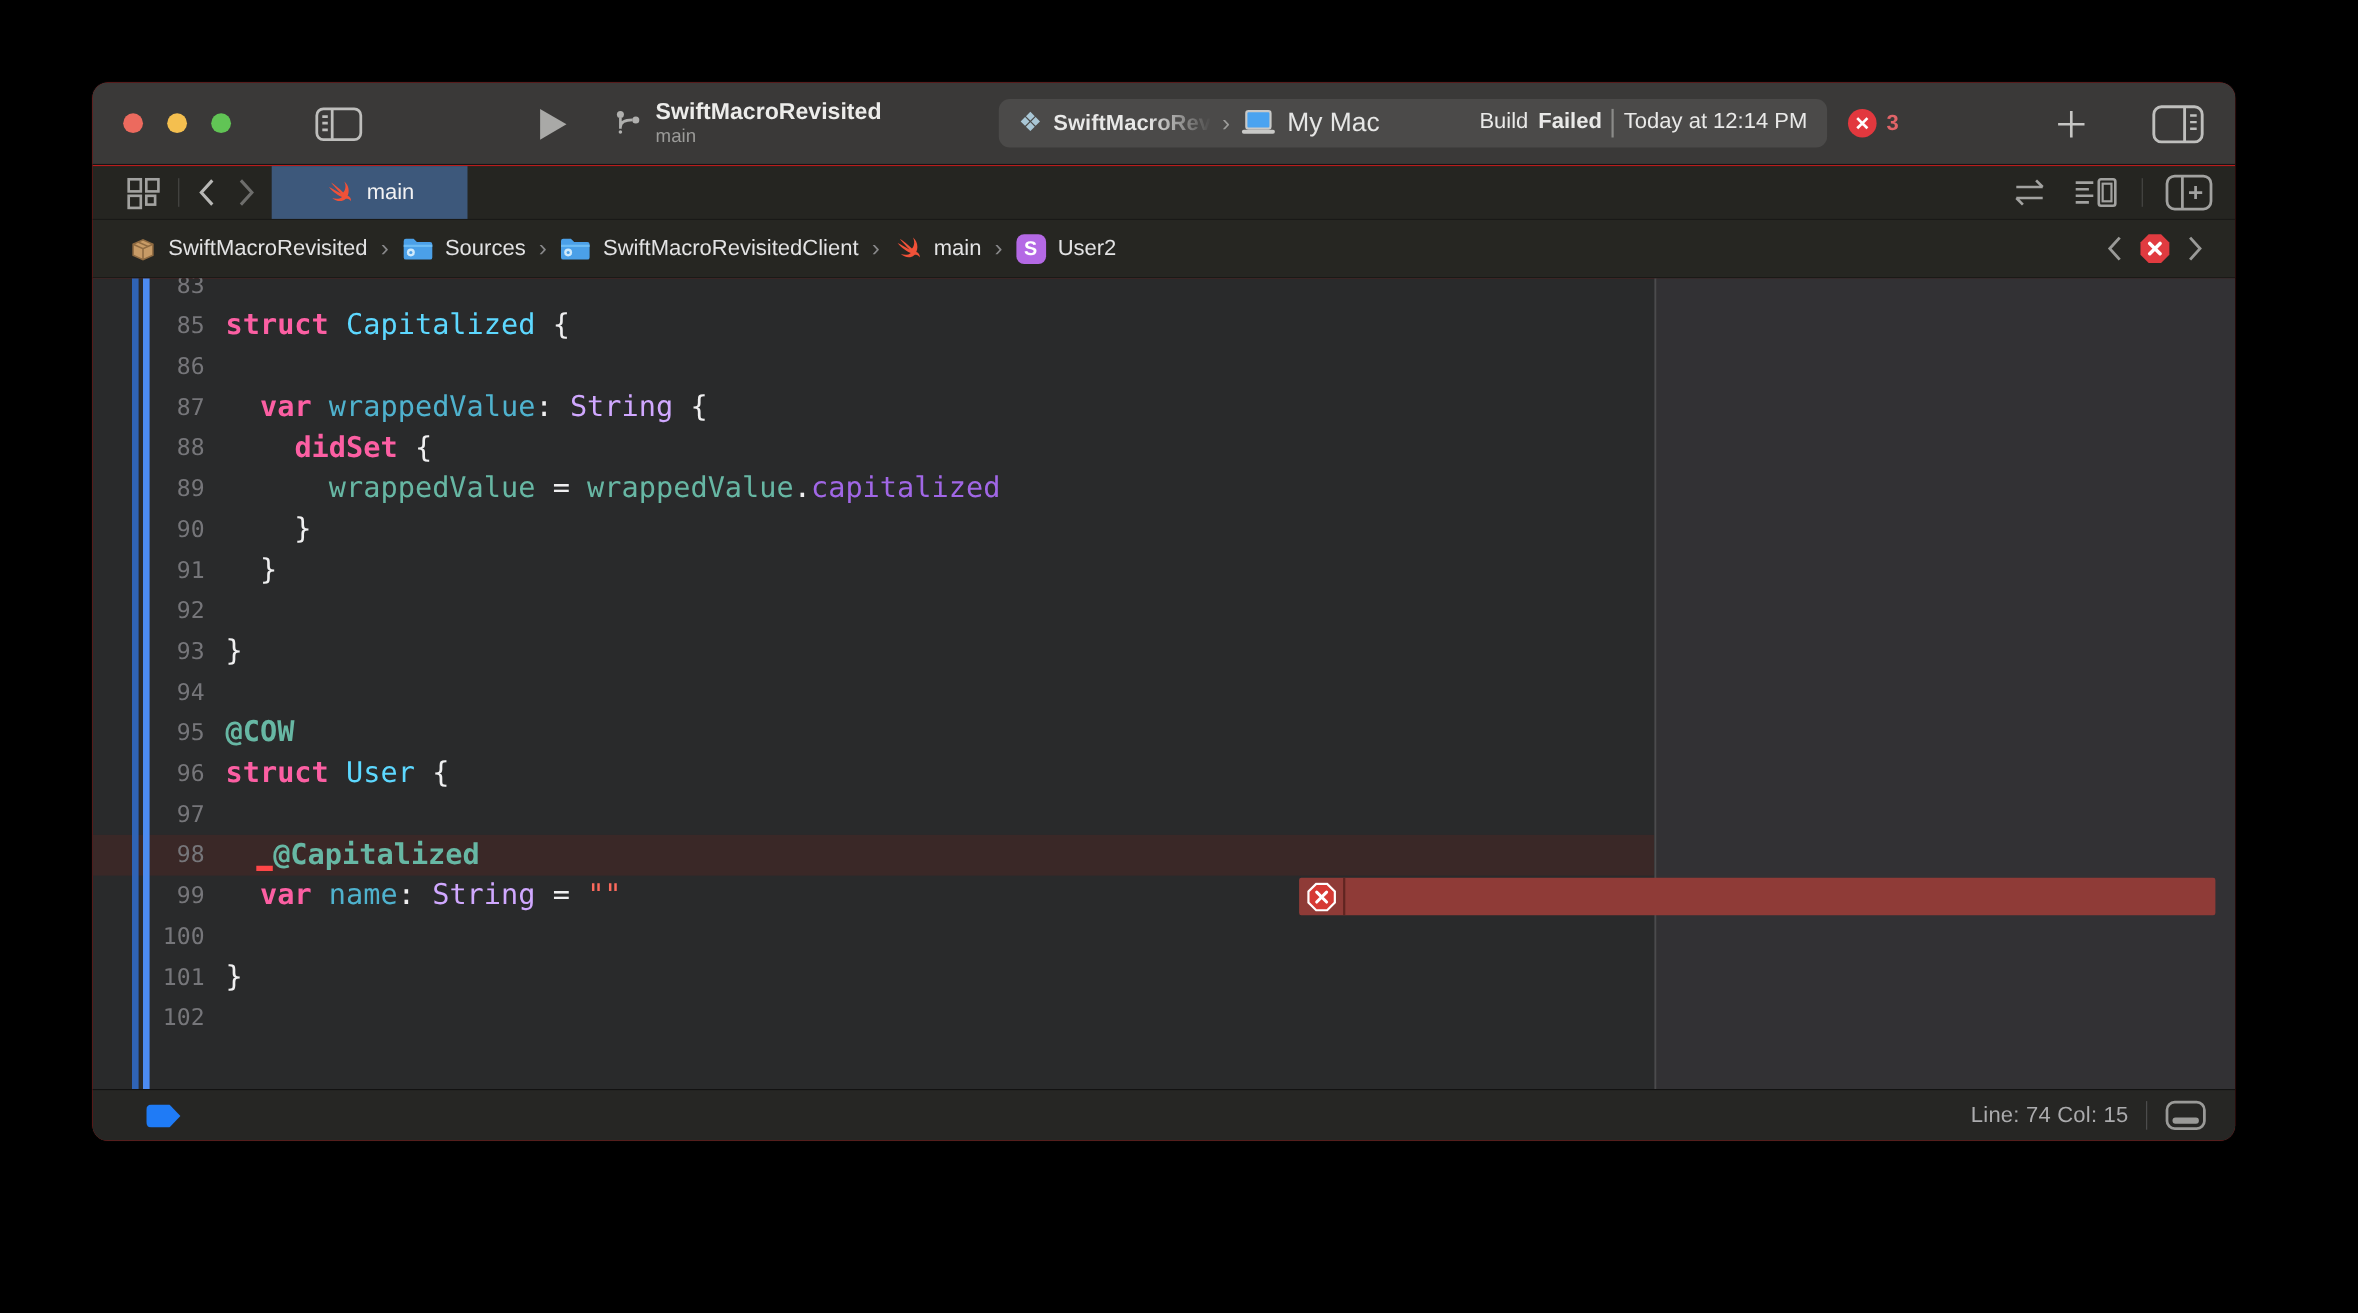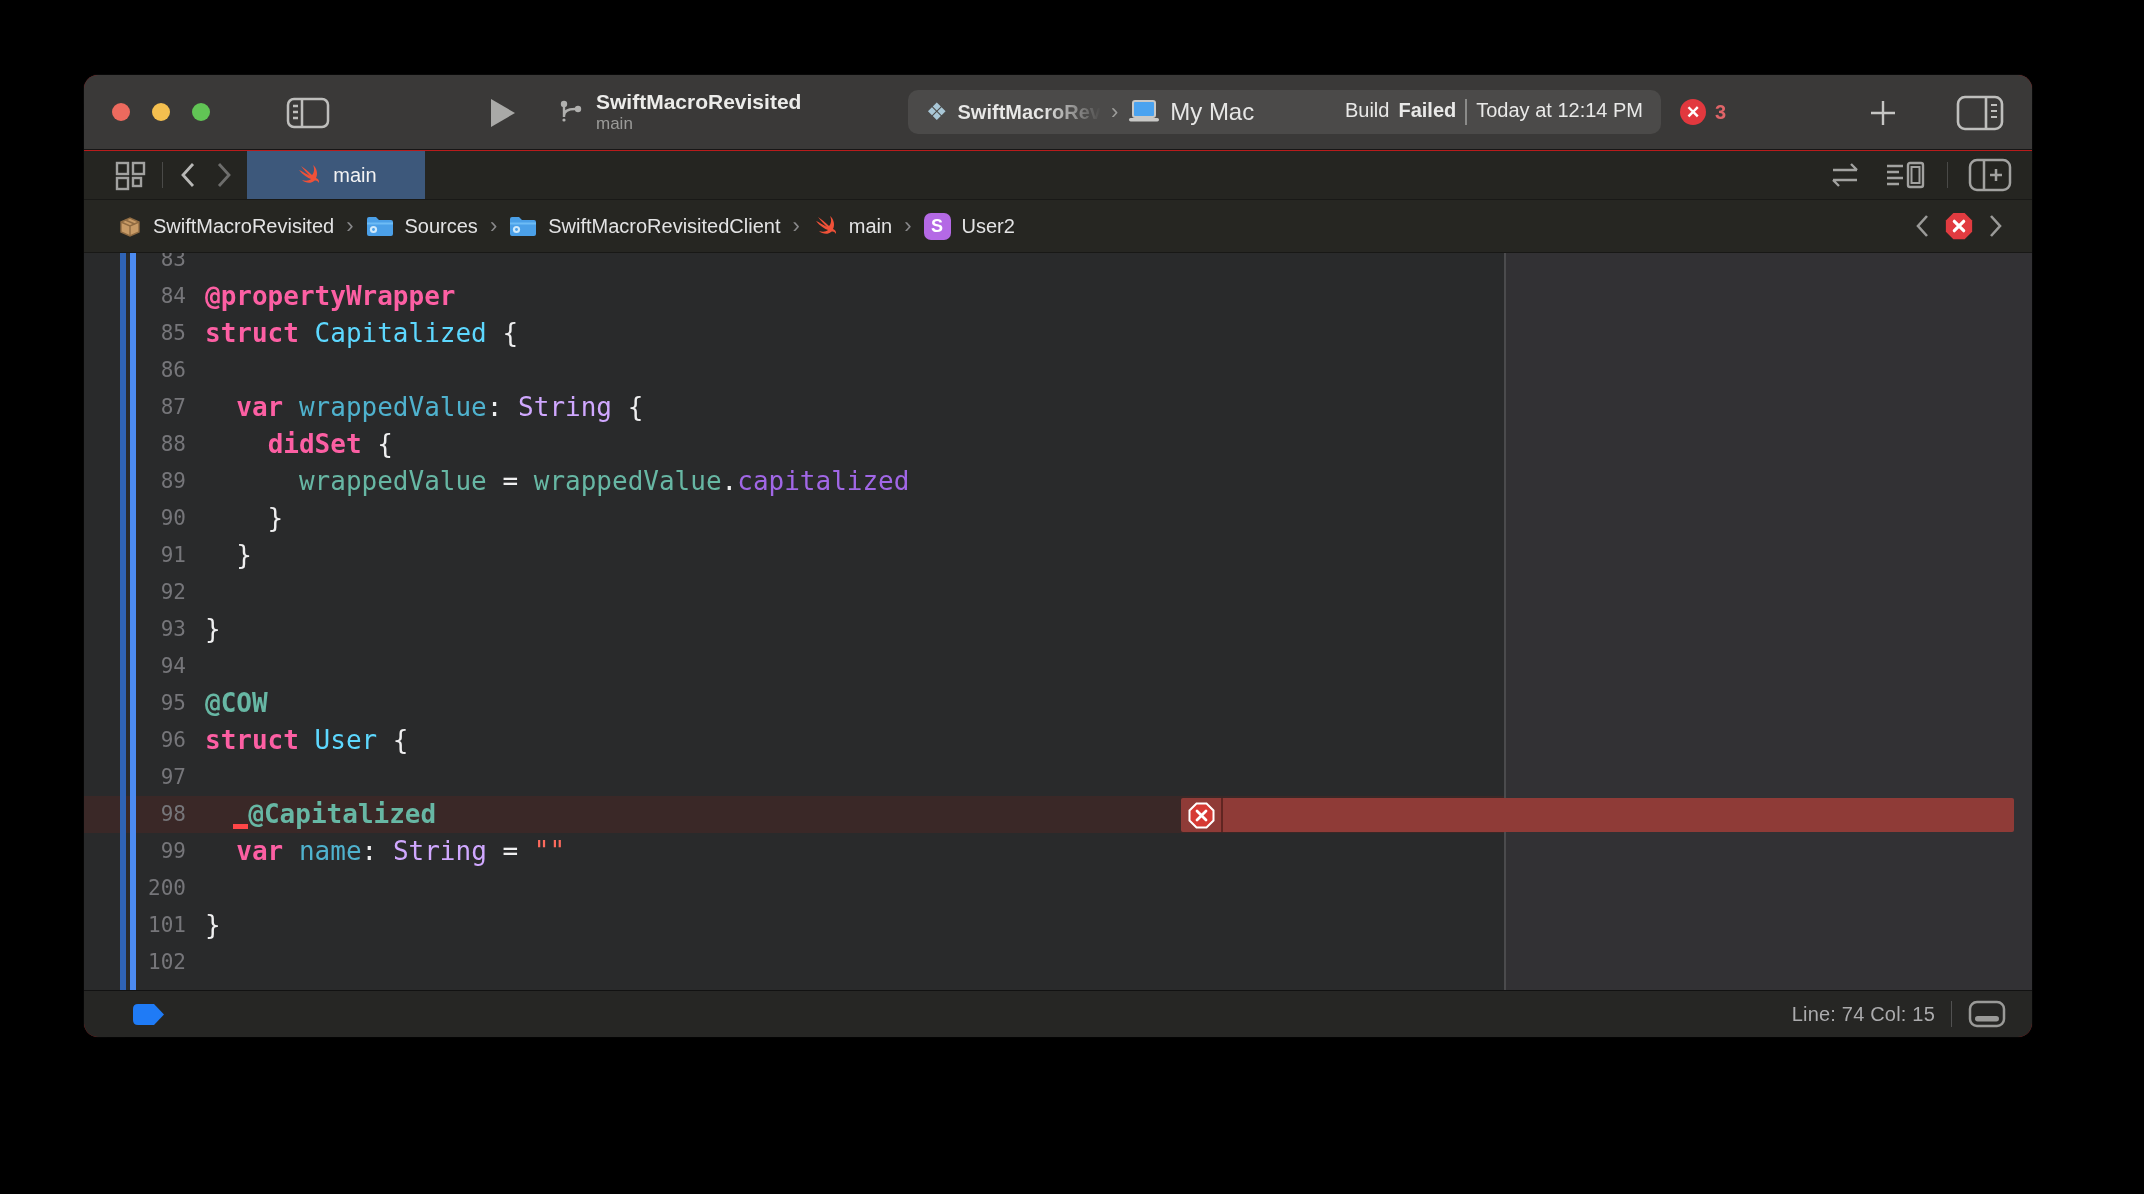--- a/index.html
+++ b/index.html
@@ -330,24 +330,20 @@
   </div>
 
   <div class="editor">
     <div class="code-pane">
       <div class="code-rows" id="code-rows">
           <div class="code-row">
             <span class="gutter">83</span>
             <span class="code-text"></span>
           </div>
           <div class="code-row">
-            <span class="gutter">84</span>
-            <span class="code-text"><span class="tok-kw">@propertyWrapper</span></span>
-          </div>
-          <div class="code-row">
             <span class="gutter">85</span>
             <span class="code-text"><span class="tok-kw">struct</span><span class="tok-plain"> </span><span class="tok-typedecl">Capitalized</span><span class="tok-plain"> {</span></span>
           </div>
           <div class="code-row">
             <span class="gutter">86</span>
             <span class="code-text"></span>
           </div>
           <div class="code-row">
             <span class="gutter">87</span>
             <span class="code-text"><span class="tok-plain">  </span><span class="tok-kw">var</span><span class="tok-plain"> </span><span class="tok-decl">wrappedValue</span><span class="tok-plain">: </span><span class="tok-typeother">String</span><span class="tok-plain"> {</span></span>
@@ -394,21 +390,21 @@
           </div>
           <div class="code-row error-row">
             <span class="gutter">98</span>
             <span class="code-text"><span class="tok-plain"> </span><span class="tok-errspace"> </span><span class="tok-attr">@Capitalized</span></span>
           </div>
           <div class="code-row">
             <span class="gutter">99</span>
             <span class="code-text"><span class="tok-plain">  </span><span class="tok-kw">var</span><span class="tok-plain"> </span><span class="tok-decl">name</span><span class="tok-plain">: </span><span class="tok-typeother">String</span><span class="tok-plain"> = </span><span class="tok-str">""</span></span>
           </div>
           <div class="code-row">
-            <span class="gutter">200</span>
+            <span class="gutter">100</span>
             <span class="code-text"></span>
           </div>
           <div class="code-row">
             <span class="gutter">101</span>
             <span class="code-text"><span class="tok-plain">}</span></span>
           </div>
           <div class="code-row">
             <span class="gutter">102</span>
             <span class="code-text"></span>
           </div>

